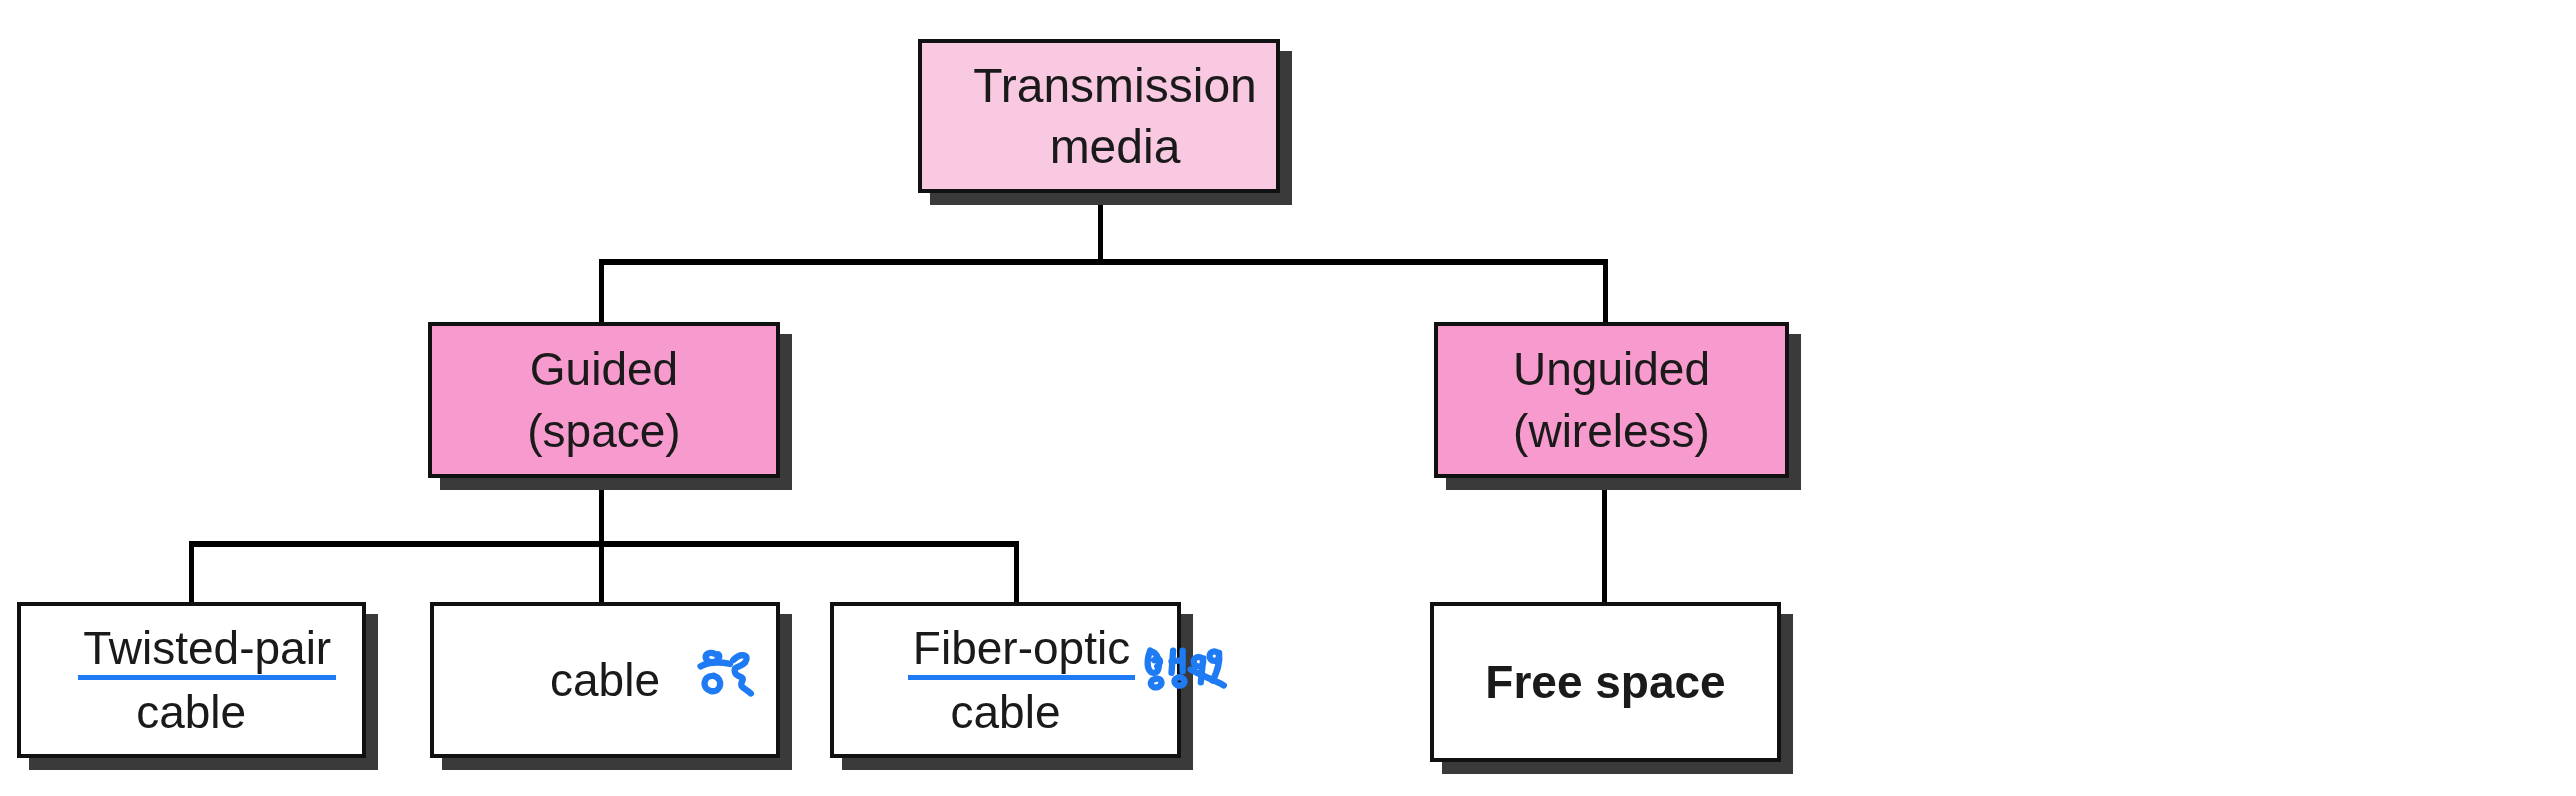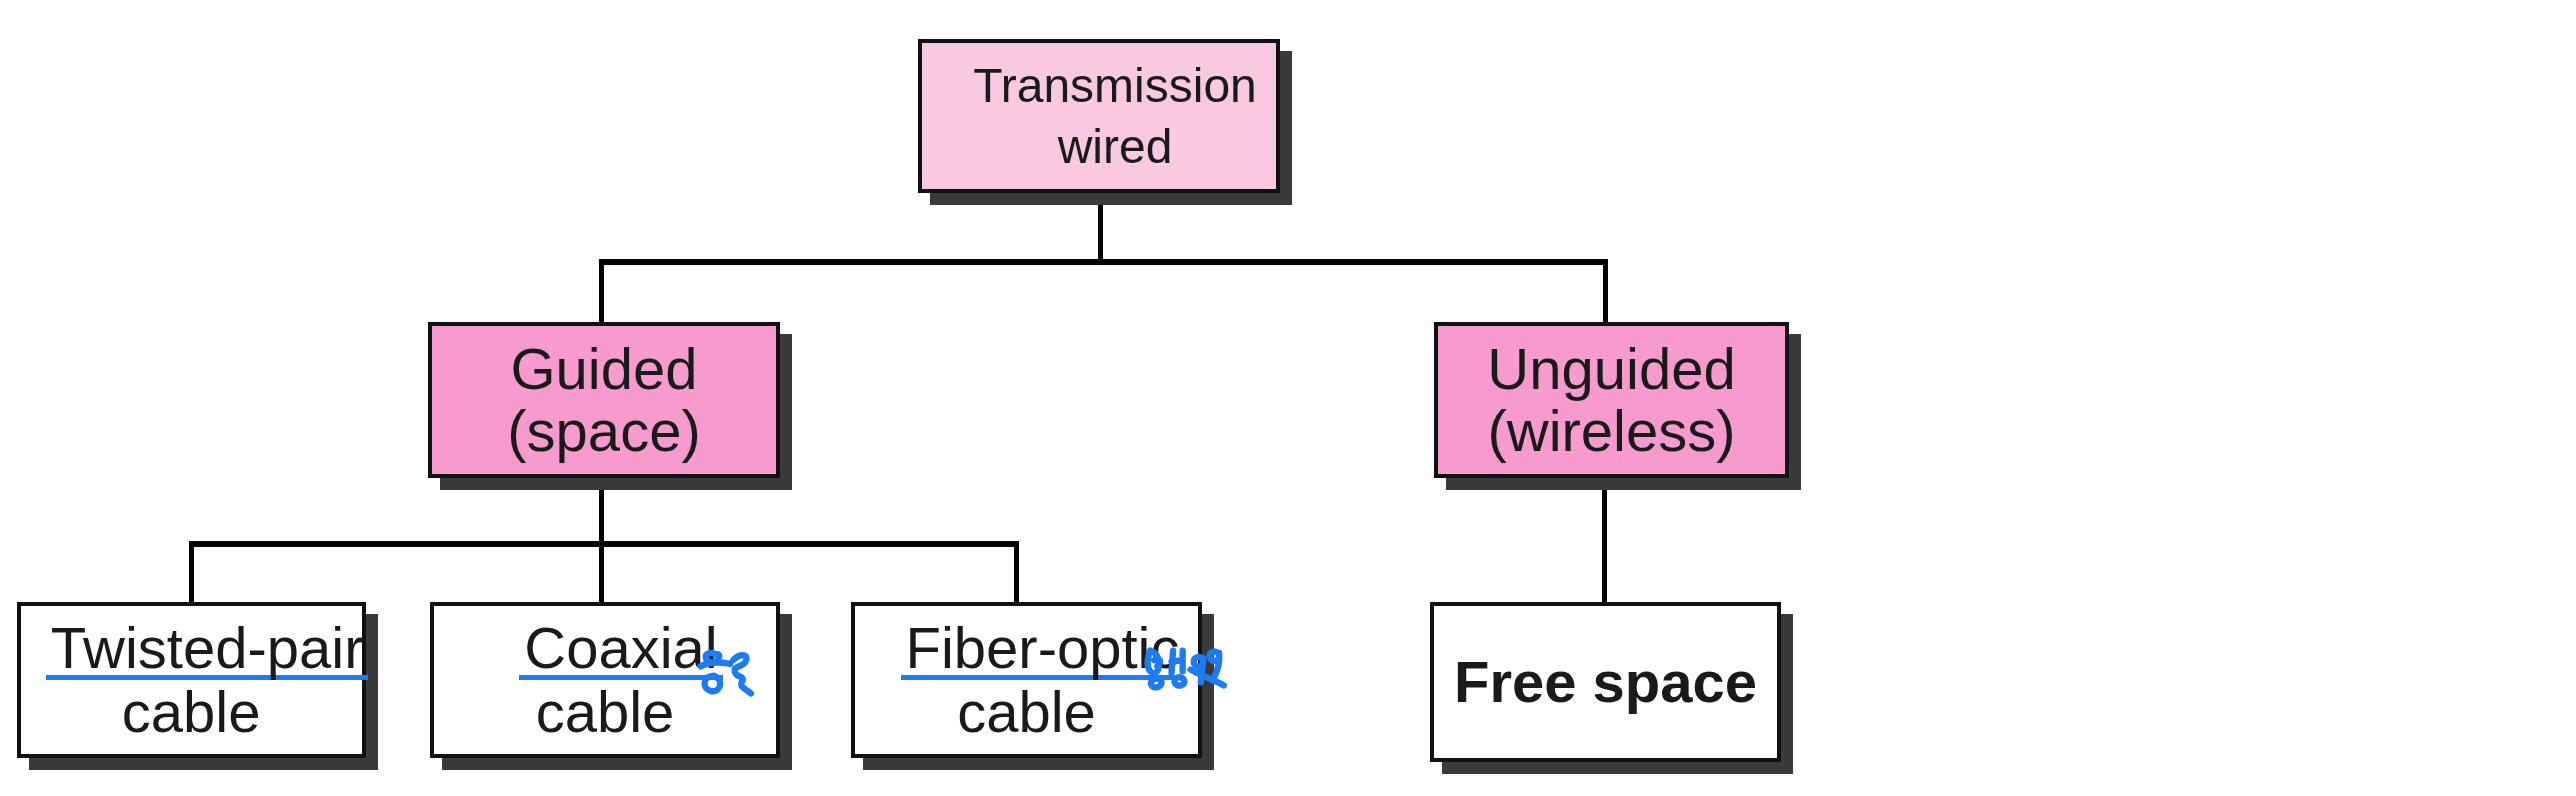--- a/index.html
+++ b/index.html
@@ -29,42 +29,42 @@
     position:absolute;
     box-sizing:border-box;
     border:4px solid var(--border);
     box-shadow:12px 12px 0 0 var(--shadow);
     display:flex;
     flex-direction:column;
     align-items:center;
     justify-content:center;
     text-align:center;
     z-index:2;
-    font-size:58px;
+    font-size:46px;
     line-height:64px;
     white-space:nowrap;
   }
   .node .ln{display:block;}
   .root-box{background:var(--root-fill);font-size:48px;line-height:61px;}
   .branch-box{background:var(--branch-fill);line-height:62px;}
   .leaf-box{background:var(--leaf-fill);}
   .u{
     display:inline-block;
     line-height:51px;
     padding:0 4.8px 1.6px 4.8px;
     border-bottom:5.6px solid var(--ink-blue);
     margin-left:32px;
   }
   
   .n-root    {left:918px;top:39px; width:362px;height:154px;padding-left:32px;}
   .n-guided  {left:428px; top:322px;width:352px;height:156px;}
   .n-unguided{left:1434px;top:322px;width:355px;height:156px;text-align:right;}
   .n-twisted {left:16.7px;  top:602px;width:349px;height:156px;}
   .n-coaxial {left:430px; top:602px;width:350px;height:156px;}
-  .n-fiber   {left:851px;top:602px;width:351px;height:156px;}
+  .n-fiber   {left:830px;top:602px;width:351px;height:156px;}
   .n-free    {left:1430px;top:602px;width:351px;height:160px;font-weight:bold;}
 
   .c-root-v       {left:1098px;top:191px;width:4.8px;height:72px;}
   .c-h1           {left:599px; top:259px;width:1009px;height:6.4px;}
   .c-guided-top   {left:599px; top:259px;width:4.8px;height:67px;}
   .c-unguided-top {left:1603px;top:259px;width:4.8px;height:67px;}
   .c-guided-down  {left:599px; top:475px;width:4.8px;height:131px;}
   .c-h2           {left:189px; top:541px;width:829px;height:6.4px;}
   .c-twisted-v    {left:189px; top:541px;width:4.8px;height:65px;}
   .c-fiber-v      {left:1014px;top:541px;width:4.8px;height:65px;}
@@ -85,40 +85,39 @@
   <div class="line c-guided-top"></div>
   <div class="line c-unguided-top"></div>
   <div class="line c-guided-down"></div>
   <div class="line c-h2"></div>
   <div class="line c-twisted-v"></div>
   <div class="line c-fiber-v"></div>
   <div class="line c-unguided-down"></div>
 
   <div class="node root-box n-root">
     <span class="ln">Transmission</span>
-    <span class="ln">wired</span>
+    <span class="ln">media</span>
   </div>
 
   <div class="node branch-box n-guided">
     <span class="ln">Guided</span>
     <span class="ln">(space)</span>
   </div>
 
   <div class="node branch-box n-unguided">
     <span class="ln">Unguided</span>
     <span class="ln">(wireless)</span>
   </div>
 
   <div class="node leaf-box n-twisted">
     <span class="ln"><span class="u">Twisted-pair</span></span>
     <span class="ln">cable</span>
   </div>
 
   <div class="node leaf-box n-coaxial">
-    <span class="ln"><span class="u">Coaxial</span></span>
     <span class="ln">cable</span>
   </div>
 
   <div class="node leaf-box n-fiber">
     <span class="ln"><span class="u">Fiber-optic</span></span>
     <span class="ln">cable</span>
   </div>
 
   <div class="node leaf-box n-free">
     <span class="ln">Free space</span>

